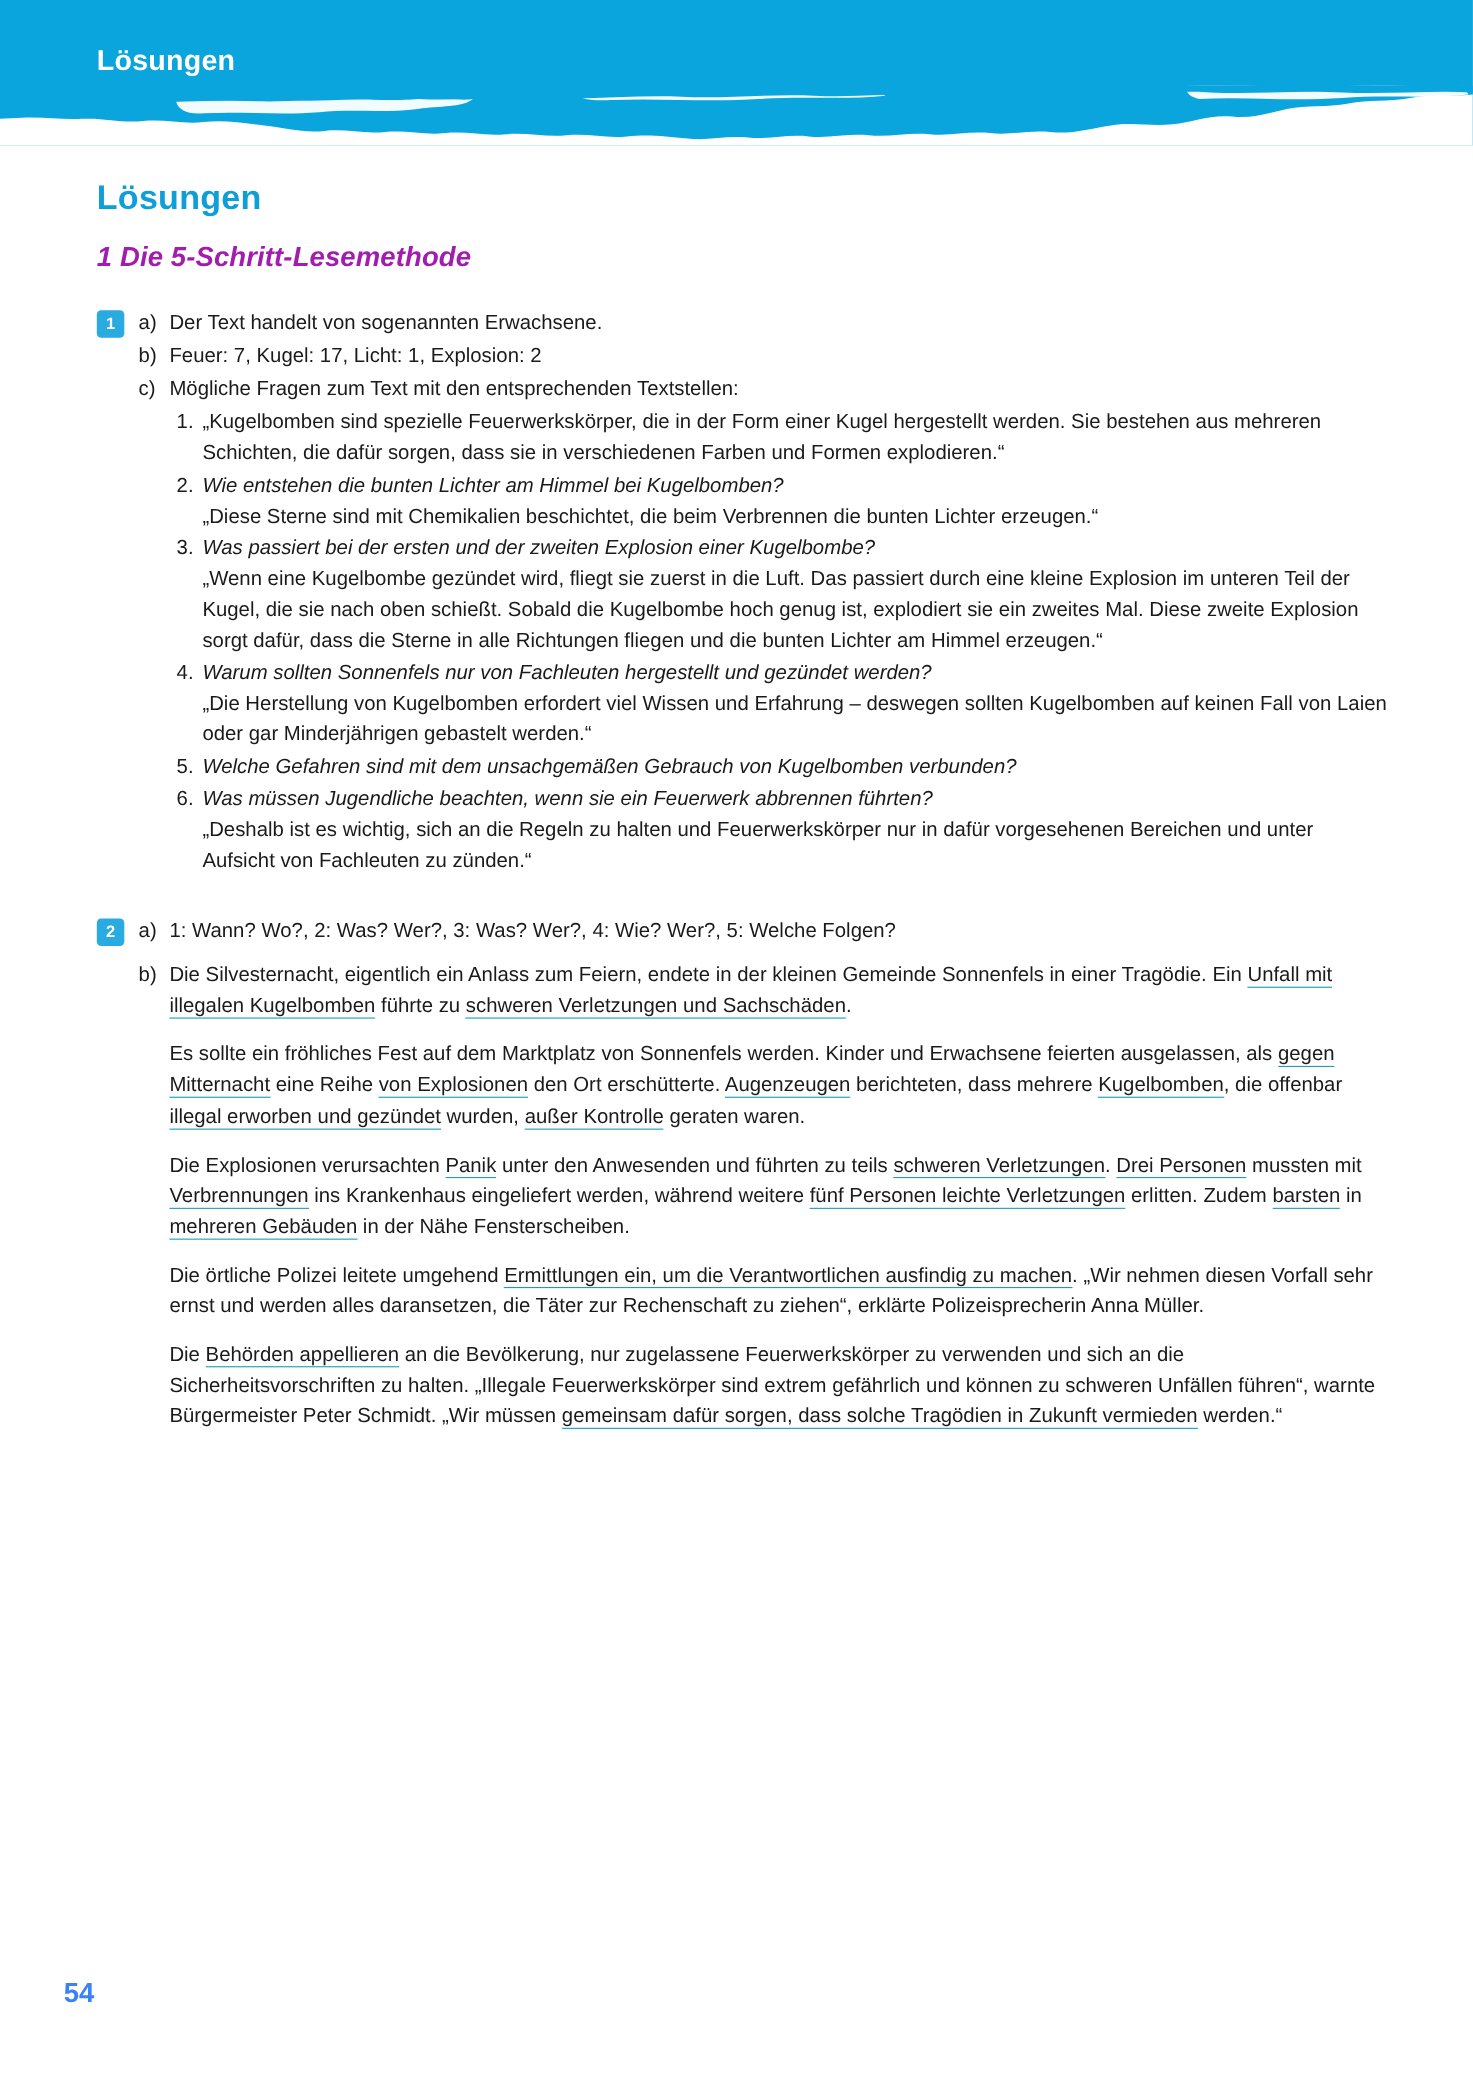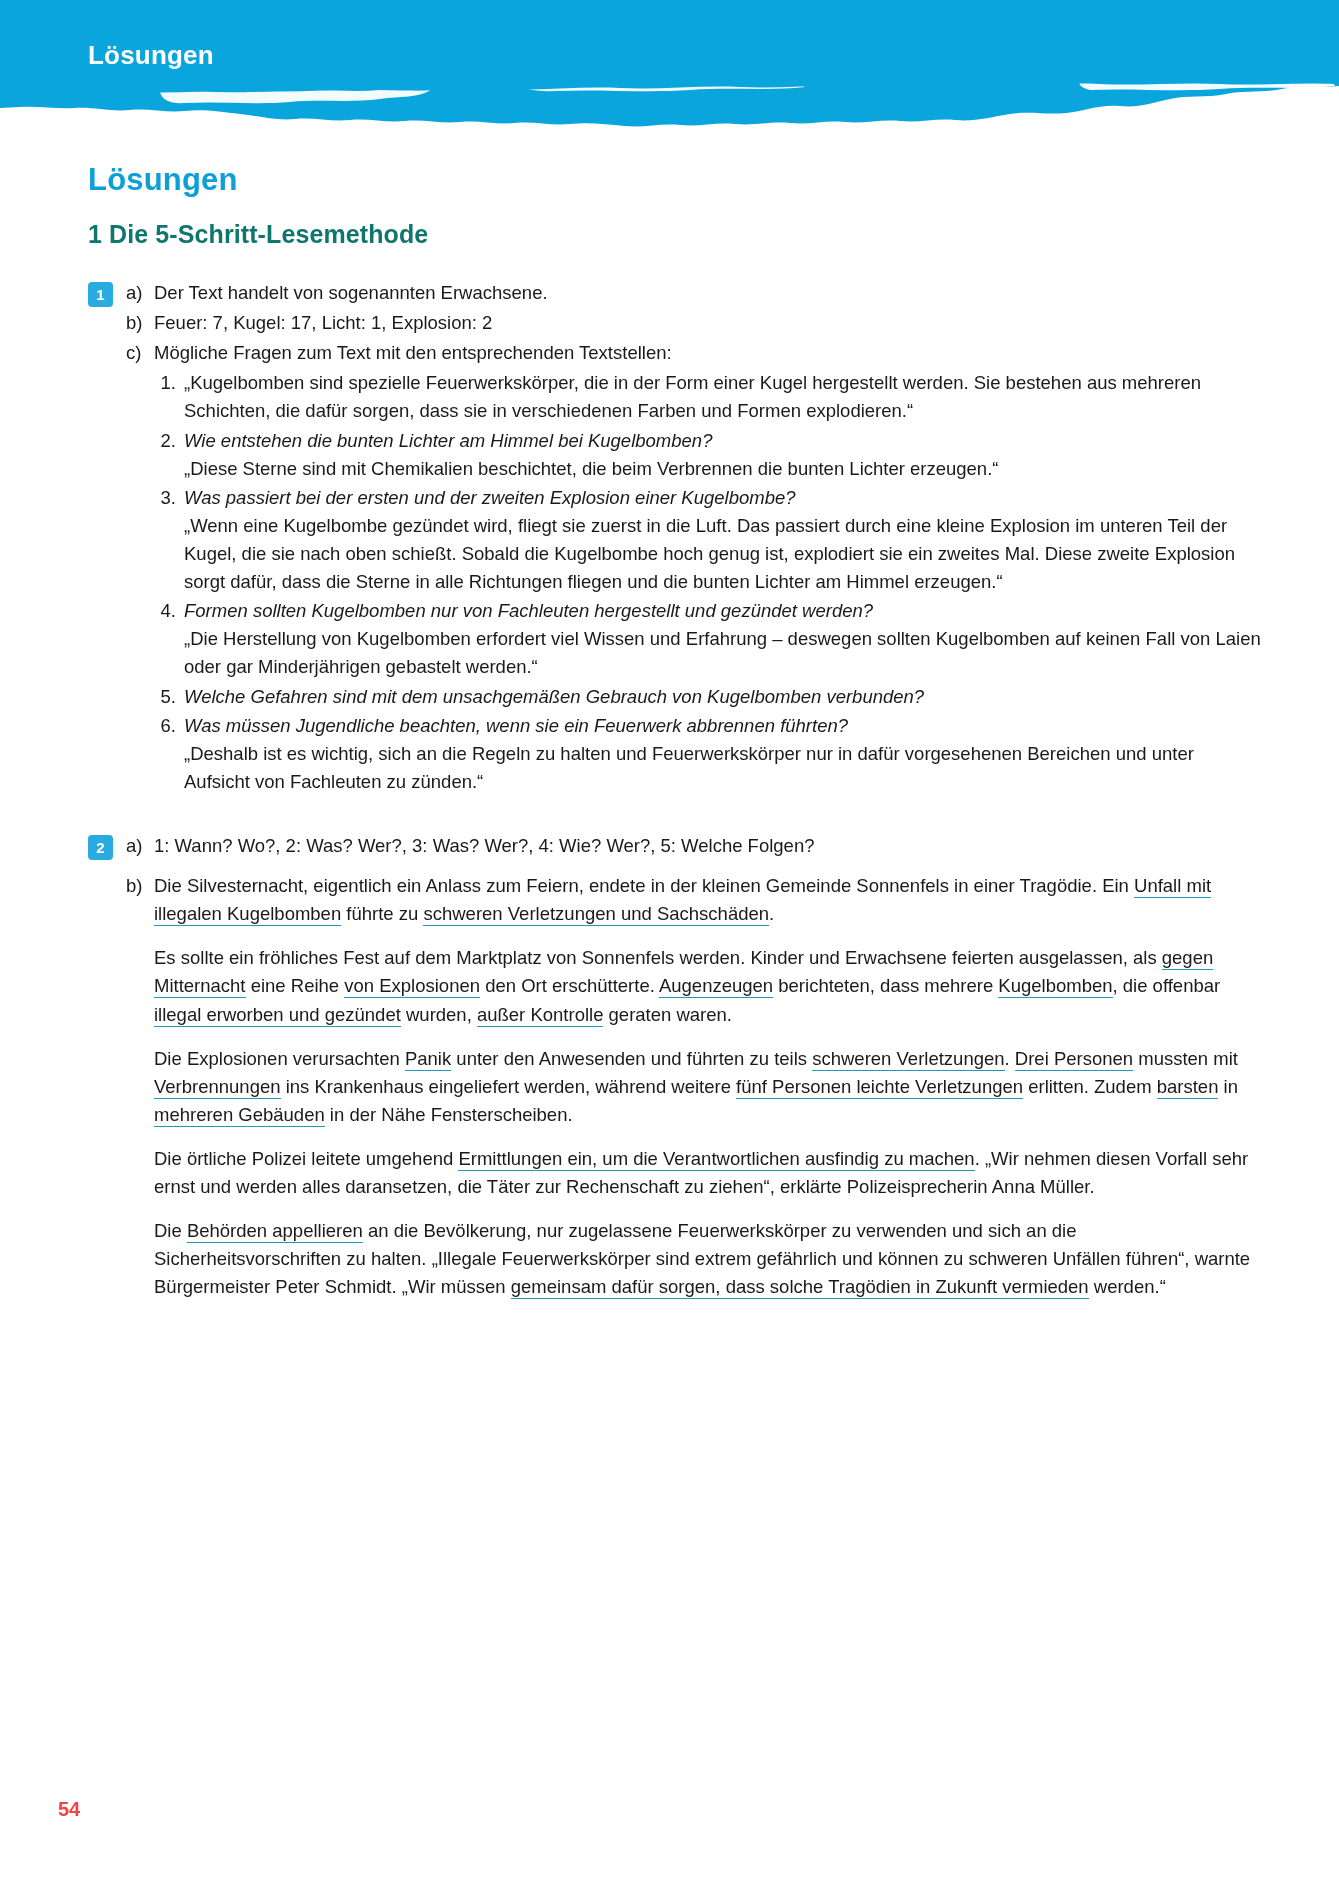--- a/index.html
+++ b/index.html
@@ -60,22 +60,23 @@
     margin: 30px 0 0 0;
     font-size: 31px;
     font-weight: bold;
     color: #0f9fd8;
     letter-spacing: 0.2px;
   }
   h2.section {
     margin: 22px 0 0 0;
     font-size: 25px;
     font-weight: bold;
-    color: #0f766e;
+    color: #a21caf;
     letter-spacing: 0.1px;
+    font-style: italic;
   }
 
   
   .exercise {
     position: relative;
     margin-top: 30px;
     padding-left: 38px;
   }
   .badge {
     position: absolute;
@@ -144,23 +145,23 @@
   .u {
     border-bottom: 1.5px solid #1a9bbf;
     padding-bottom: 1px;
   }
 
   
   .folio {
     position: absolute;
     left: 58px;
     top: 1798px;
-    font-size: 20px;
-    font-weight: bold;
-    color: #ef4444;
+    font-size: 25px;
+    font-weight: bold;
+    color: #3b82f6;
   }
 </style>
 </head>
 <body>
 
 <div class="banner">
   <div class="banner-title">Lösungen</div>
   <svg class="brush" viewBox="0 0 1339 54" preserveAspectRatio="none">
     <path fill="#ffffff" d="M0,30 L0,54 L1339,54 L1339,8
       C1320,10 1300,7 1282,11 C1262,15 1244,12 1226,16
@@ -226,21 +227,21 @@
             <span class="qtext">Wie entstehen die bunten Lichter am Himmel bei Kugelbomben?</span>
             <span class="qquote">„Diese Sterne sind mit Chemikalien beschichtet, die beim Verbrennen die bunten Lichter erzeugen.“</span>
           </li>
           <li>
             <span class="num">3.</span>
             <span class="qtext">Was passiert bei der ersten und der zweiten Explosion einer Kugelbombe?</span>
             <span class="qquote">„Wenn eine Kugelbombe gezündet wird, fliegt sie zuerst in die Luft. Das passiert durch eine kleine Explosion im unteren Teil der Kugel, die sie nach oben schießt. Sobald die Kugelbombe hoch genug ist, explodiert sie ein zweites Mal. Diese zweite Explosion sorgt dafür, dass die Sterne in alle Richtungen fliegen und die bunten Lichter am Himmel erzeugen.“</span>
           </li>
           <li>
             <span class="num">4.</span>
-            <span class="qtext">Formen sollten Kugelbomben nur von Fachleuten hergestellt und gezündet werden?</span>
+            <span class="qtext">Warum sollten Sonnenfels nur von Fachleuten hergestellt und gezündet werden?</span>
             <span class="qquote">„Die Herstellung von Kugelbomben erfordert viel Wissen und Erfahrung – deswegen sollten Kugelbomben auf keinen Fall von Laien oder gar Minderjährigen gebastelt werden.“</span>
           </li>
           <li>
             <span class="num">5.</span>
             <span class="qtext">Welche Gefahren sind mit dem unsachgemäßen Gebrauch von Kugelbomben verbunden?</span>
           </li>
           <li>
             <span class="num">6.</span>
             <span class="qtext">Was müssen Jugendliche beachten, wenn sie ein Feuerwerk abbrennen führten?</span>
             <span class="qquote">„Deshalb ist es wichtig, sich an die Regeln zu halten und Feuerwerkskörper nur in dafür vorgesehenen Bereichen und unter Aufsicht von Fachleuten zu zünden.“</span>

